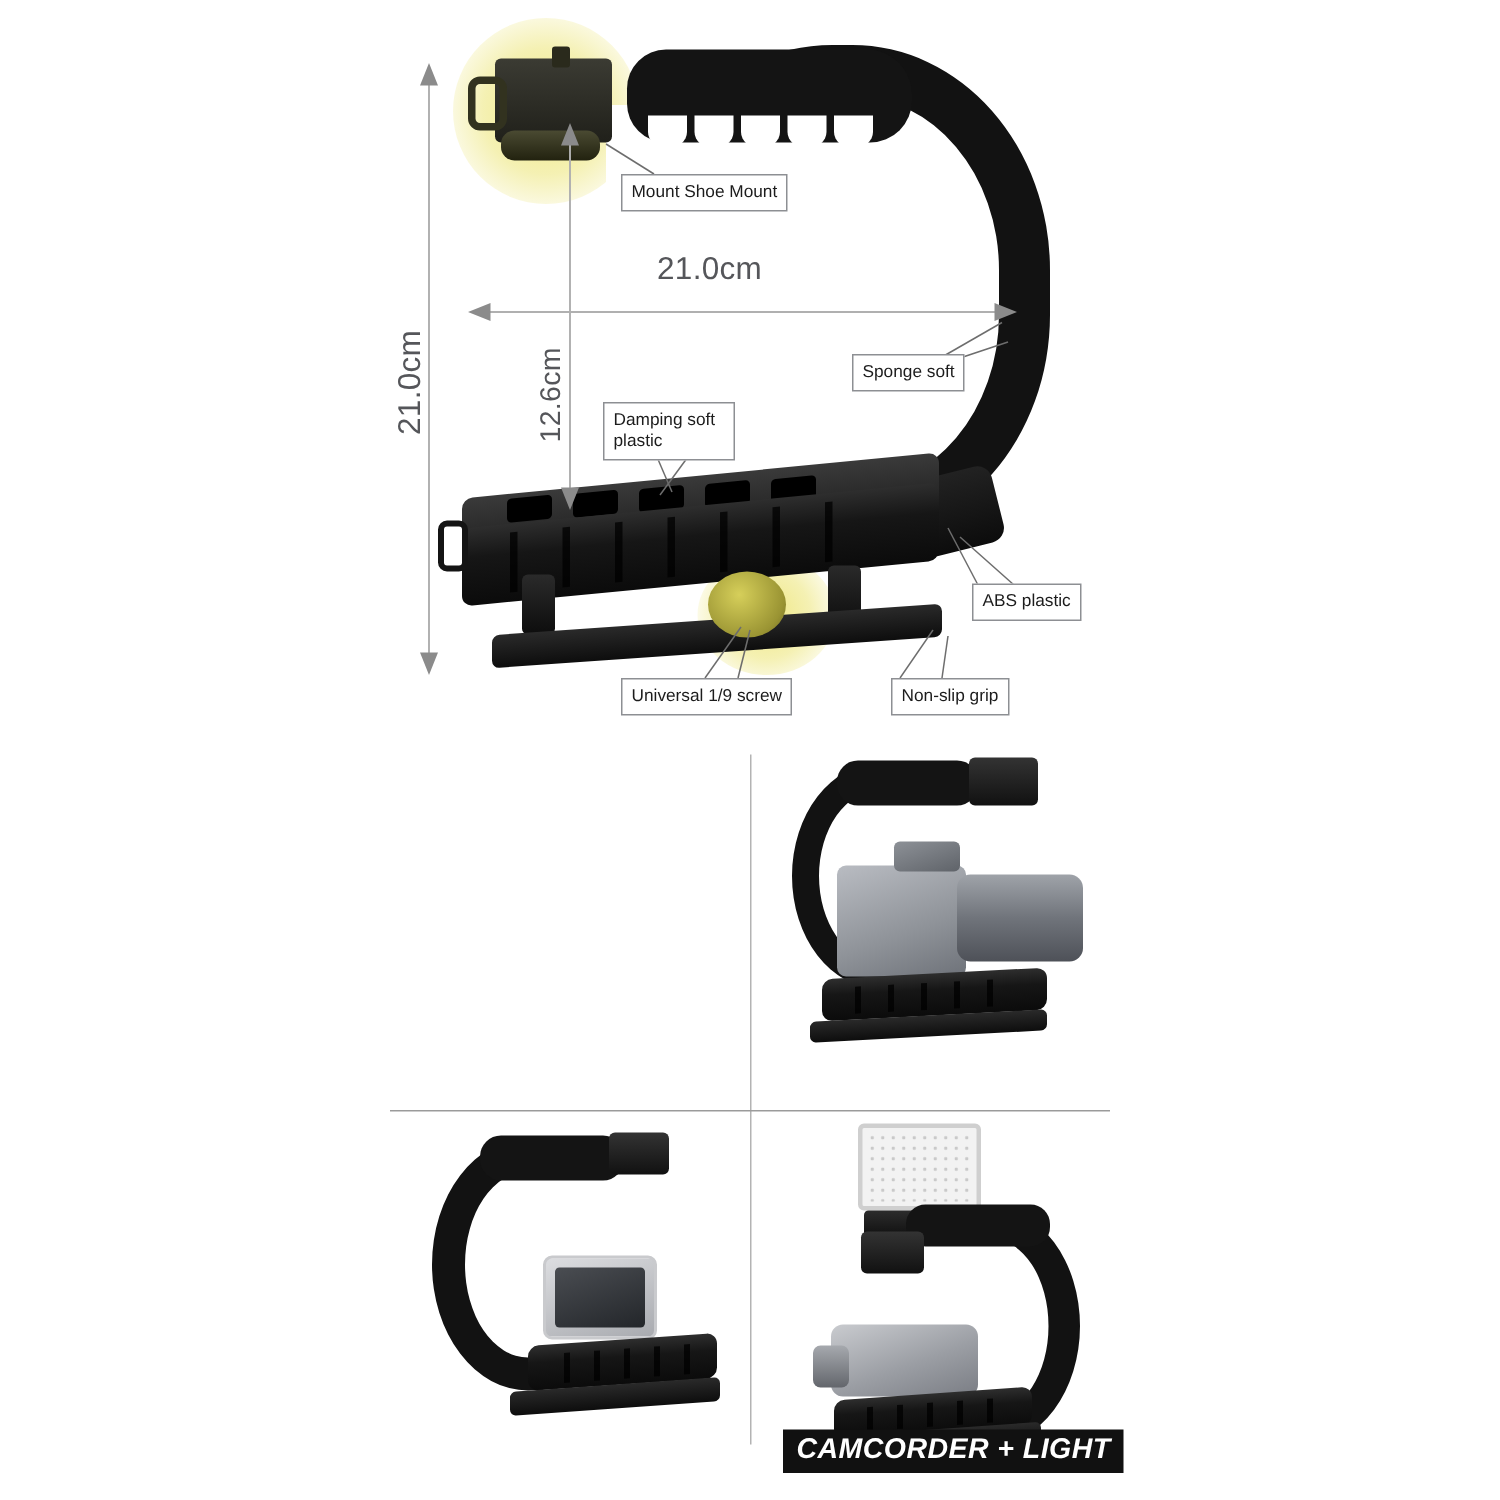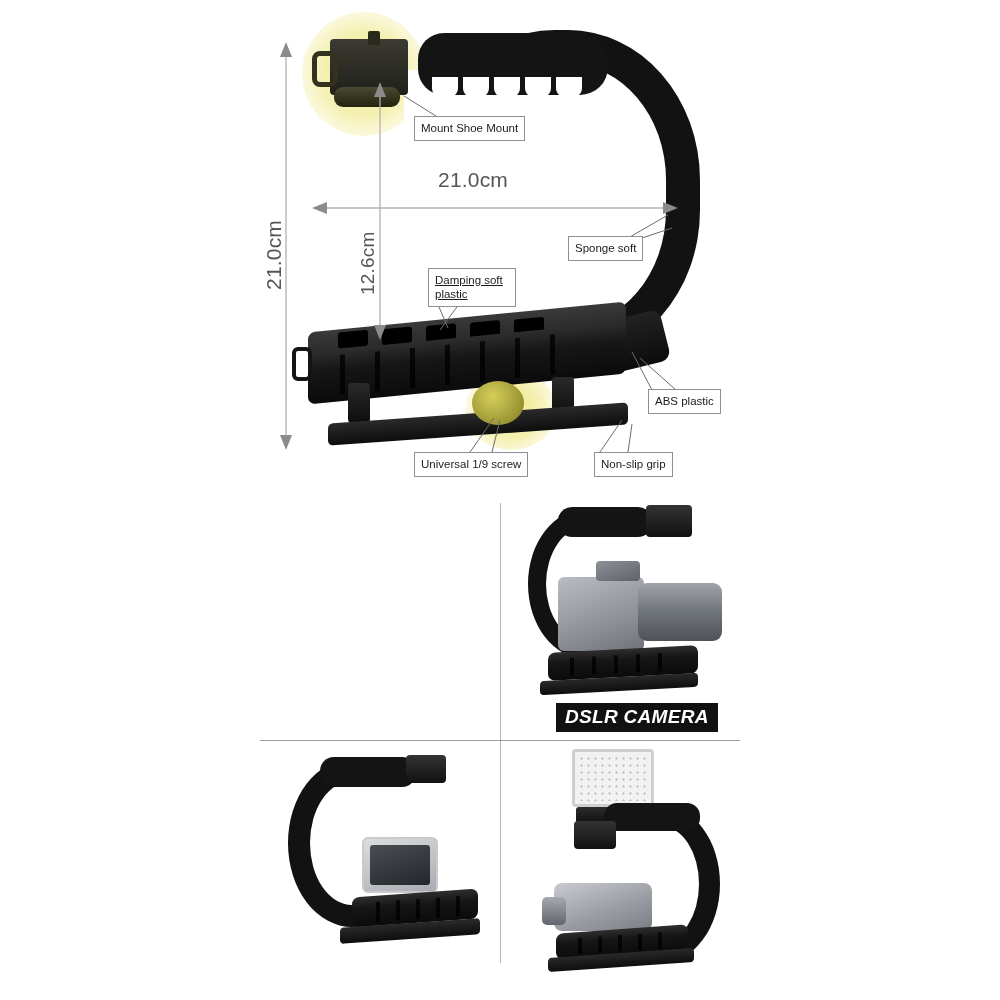--- a/index.html
+++ b/index.html
@@ -265,21 +265,21 @@
       <path d="M492,452 L500,420" stroke="#6d6d6d" stroke-width="1" fill="none"></path>
 
       <path d="M600,452 L622,420" stroke="#6d6d6d" stroke-width="1" fill="none"></path>
       <path d="M628,452 L632,424" stroke="#6d6d6d" stroke-width="1" fill="none"></path>
     </svg>
 
     <div class="callout" style="left:414px;top:116px;">Mount Shoe Mount</div>
 
     <div class="callout" style="left:568px;top:236px;">Sponge soft</div>
 
-    <div class="callout two-line" style="left:428px;top:268px;text-decoration:underline;">Damping soft plastic</div>
+    <div class="callout two-line" style="left:402px;top:268px;">Damping soft plastic</div>
 
     <div class="callout" style="left:648px;top:389px;">ABS plastic</div>
 
     <div class="callout" style="left:414px;top:452px;">Universal 1/9 screw</div>
 
     <div class="callout" style="left:594px;top:452px;">Non-slip grip</div>
   </div>
 
   <div class="abs" style="left:0;top:495px;width:1000px;height:505px;">
 
@@ -305,21 +305,20 @@
         <div class="plate" style="left:34px;top:150px;width:150px;height:28px;transform:skewY(-3deg);"></div>
         <div class="abs" style="left:46px;top:154px;width:126px;height:22px;transform:skewY(-3deg);">
           <div class="rib" style="left:10px;top:2px;width:4px;height:18px;"></div>
           <div class="rib" style="left:32px;top:2px;width:4px;height:18px;"></div>
           <div class="rib" style="left:54px;top:2px;width:4px;height:18px;"></div>
           <div class="rib" style="left:76px;top:2px;width:4px;height:18px;"></div>
           <div class="rib" style="left:98px;top:2px;width:4px;height:18px;"></div>
         </div>
         <div class="foot" style="left:26px;top:178px;width:158px;height:14px;transform:skewY(-3deg);"></div>
       </div>
-      <div class="banner" style="left:56px;top:208px;">DSLR CAMERA</div>
     </div>
 
     <div class="abs" style="left:260px;top:246px;width:240px;height:254px;">
       <div class="rig" style="left:18px;top:12px;width:230px;height:200px;">
 
         <div class="c-grip" style="left:10px;top:6px;width:128px;height:168px;">
           <div class="ring" style="border-width:22px;border-radius:50%;"></div>
           <div class="cut" style="left:80px;top:24px;width:56px;height:122px;"></div>
         </div>
         <div class="abs" style="left:42px;top:4px;width:96px;height:30px;background:#141414;border-radius:14px;"></div>
@@ -362,15 +361,16 @@
         <div class="plate" style="left:28px;top:184px;width:132px;height:26px;transform:skewY(-4deg);"></div>
         <div class="abs" style="left:40px;top:188px;width:110px;height:20px;transform:skewY(-4deg);">
           <div class="rib" style="left:10px;top:2px;width:4px;height:16px;"></div>
           <div class="rib" style="left:30px;top:2px;width:4px;height:16px;"></div>
           <div class="rib" style="left:50px;top:2px;width:4px;height:16px;"></div>
           <div class="rib" style="left:70px;top:2px;width:4px;height:16px;"></div>
           <div class="rib" style="left:90px;top:2px;width:4px;height:16px;"></div>
         </div>
         <div class="foot" style="left:20px;top:208px;width:146px;height:14px;transform:skewY(-4deg);"></div>
       </div>
+      <div class="banner" style="left:22px;top:212px;">CAMCORDER + LIGHT</div>
     </div>
   </div>
 </div>
 
 </body></html>

